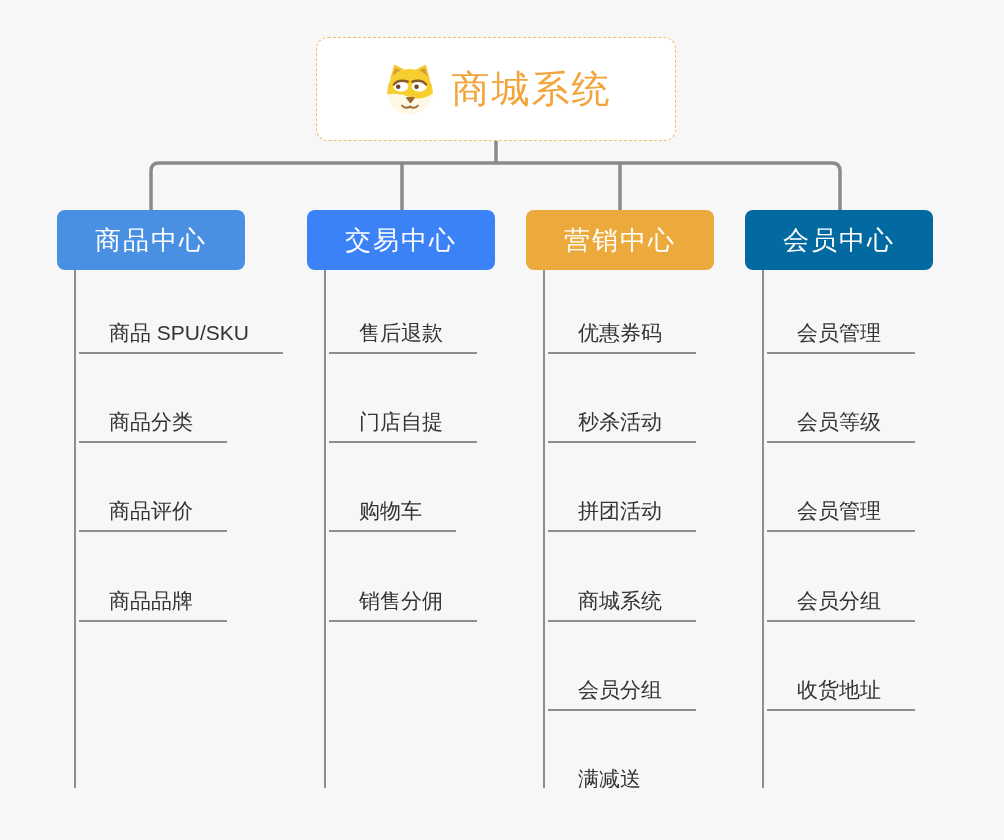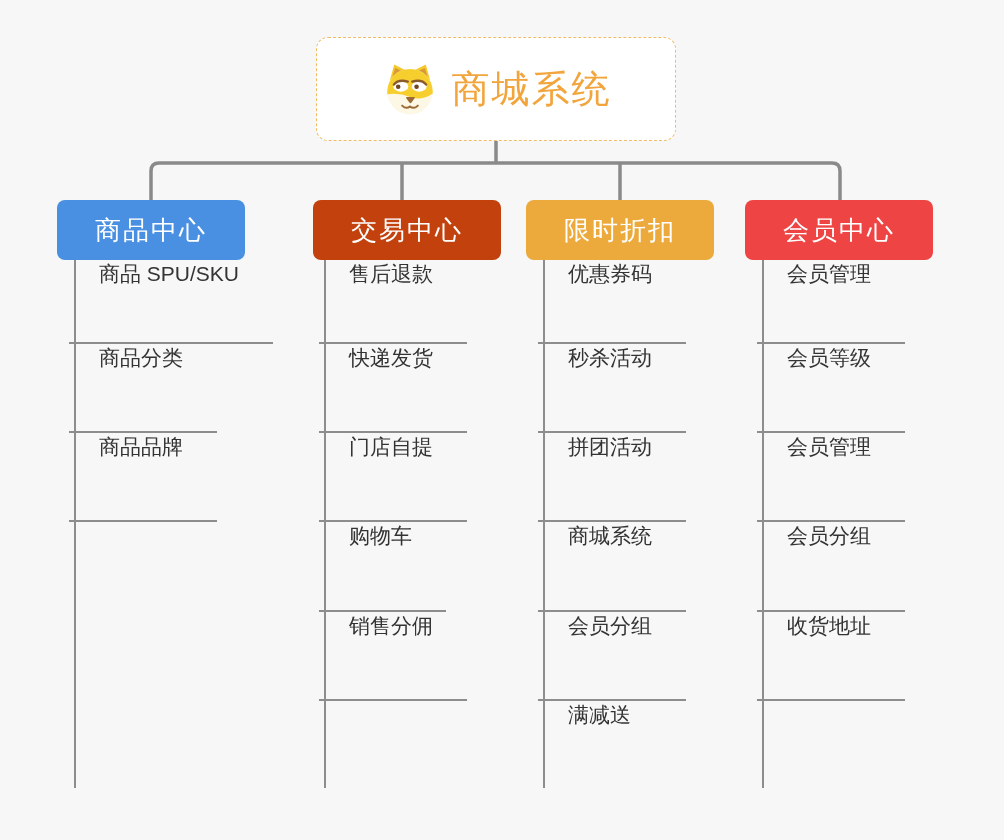--- a/index.html
+++ b/index.html
@@ -11,31 +11,31 @@
   .canvas{position:relative;width:1004px;height:788px;background:var(--bg);overflow:hidden;}
   .connectors{position:absolute;left:0;top:0;width:1004px;height:840px;pointer-events:none;}
 
   .root-node{
     position:absolute;left:316px;top:37px;width:360px;height:104px;
     background:#ffffff;border:1px dashed var(--root-border);border-radius:12px;
     display:flex;align-items:center;justify-content:center;gap:13px;
   }
   .root-title{font-size:38px;color:var(--root-text);letter-spacing:2px;font-weight:500;}
 
-  .branch-col{position:absolute;top:200px;width:200px;}
+  .branch-col{position:absolute;top:210px;width:200px;}
   .branch-box{
     width:188px;height:60px;border-radius:8px;
     display:flex;align-items:center;justify-content:center;
     color:#ffffff;font-size:26px;letter-spacing:2px;
   }
   .branch-vline{position:absolute;left:17px;top:60px;width:2px;height:530px;background:var(--line);}
   .sub-item{
-    position:relative;height:89.2px;margin-left:12px;width:max-content;
+    position:relative;height:89.2px;margin-left:22px;width:max-content;
     padding:0 34px 0 30px;border-bottom:2px solid var(--line);
-    display:flex;align-items:flex-start;
+    display:flex;align-items:flex-end;
   }
   .sub-item:first-child{height:84px;}
   .sub-item .txt{font-size:21px;color:var(--item-text);padding-bottom:5px;white-space:nowrap;}
 </style>
 </head>
 <body>
 
 <div class="canvas">
 
   <svg class="connectors" viewBox="0 0 1004 840">
@@ -75,61 +75,61 @@
       <div class="branch-vline"></div>
       <div class="items">
     <div class="sub-item">
       <span class="txt">商品 SPU/SKU</span>
     </div>
 
     <div class="sub-item">
       <span class="txt">商品分类</span>
     </div>
 
+    <div class="sub-item">
+      <span class="txt">商品评价</span>
+    </div>
 
 
 
     <div class="sub-item">
       <span class="txt">商品品牌</span>
     </div>
   </div>
     </div>
 
     <div class="branch-col" style="left: 307px;">
-      <div class="branch-box" style="background: #c2410c; margin-left: 6px;">
+      <div class="branch-box" style="background: #3b82f6;">
         <span class="branch-label">交易中心</span>
       </div>
       <div class="branch-vline"></div>
       <div class="items">
 
     <div class="sub-item">
       <span class="txt">售后退款</span>
     </div>
 
-    <div class="sub-item">
-      <span class="txt">快递发货</span>
-    </div>
 
     <div class="sub-item">
       <span class="txt">门店自提</span>
     </div>
 
     <div class="sub-item">
       <span class="txt">购物车</span>
     </div>
 
     <div class="sub-item">
       <span class="txt">销售分佣</span>
     </div>
   </div>
     </div>
 
     <div class="branch-col" style="left: 526px;">
       <div class="branch-box" style="background: rgb(236, 170, 61);">
-        <span class="branch-label">限时折扣</span>
+        <span class="branch-label">营销中心</span>
       </div>
       <div class="branch-vline"></div>
       <div class="items">
     <div class="sub-item">
       <span class="txt">优惠券码</span>
     </div>
 
     <div class="sub-item">
       <span class="txt">秒杀活动</span>
     </div>
@@ -146,21 +146,21 @@
       <span class="txt">会员分组</span>
     </div>
 
     <div class="sub-item">
       <span class="txt">满减送</span>
     </div>
   </div>
     </div>
 
     <div class="branch-col" style="left: 745px;">
-      <div class="branch-box" style="background: #ef4444; justify-content: center;">
+      <div class="branch-box" style="background: #0369a1; justify-content: center;">
         <span class="branch-label">会员中心</span>
       </div>
       <div class="branch-vline"></div>
       <div class="items">
     <div class="sub-item">
       <span class="txt">会员管理</span>
     </div>
 
     <div class="sub-item">
       <span class="txt">会员等级</span>

